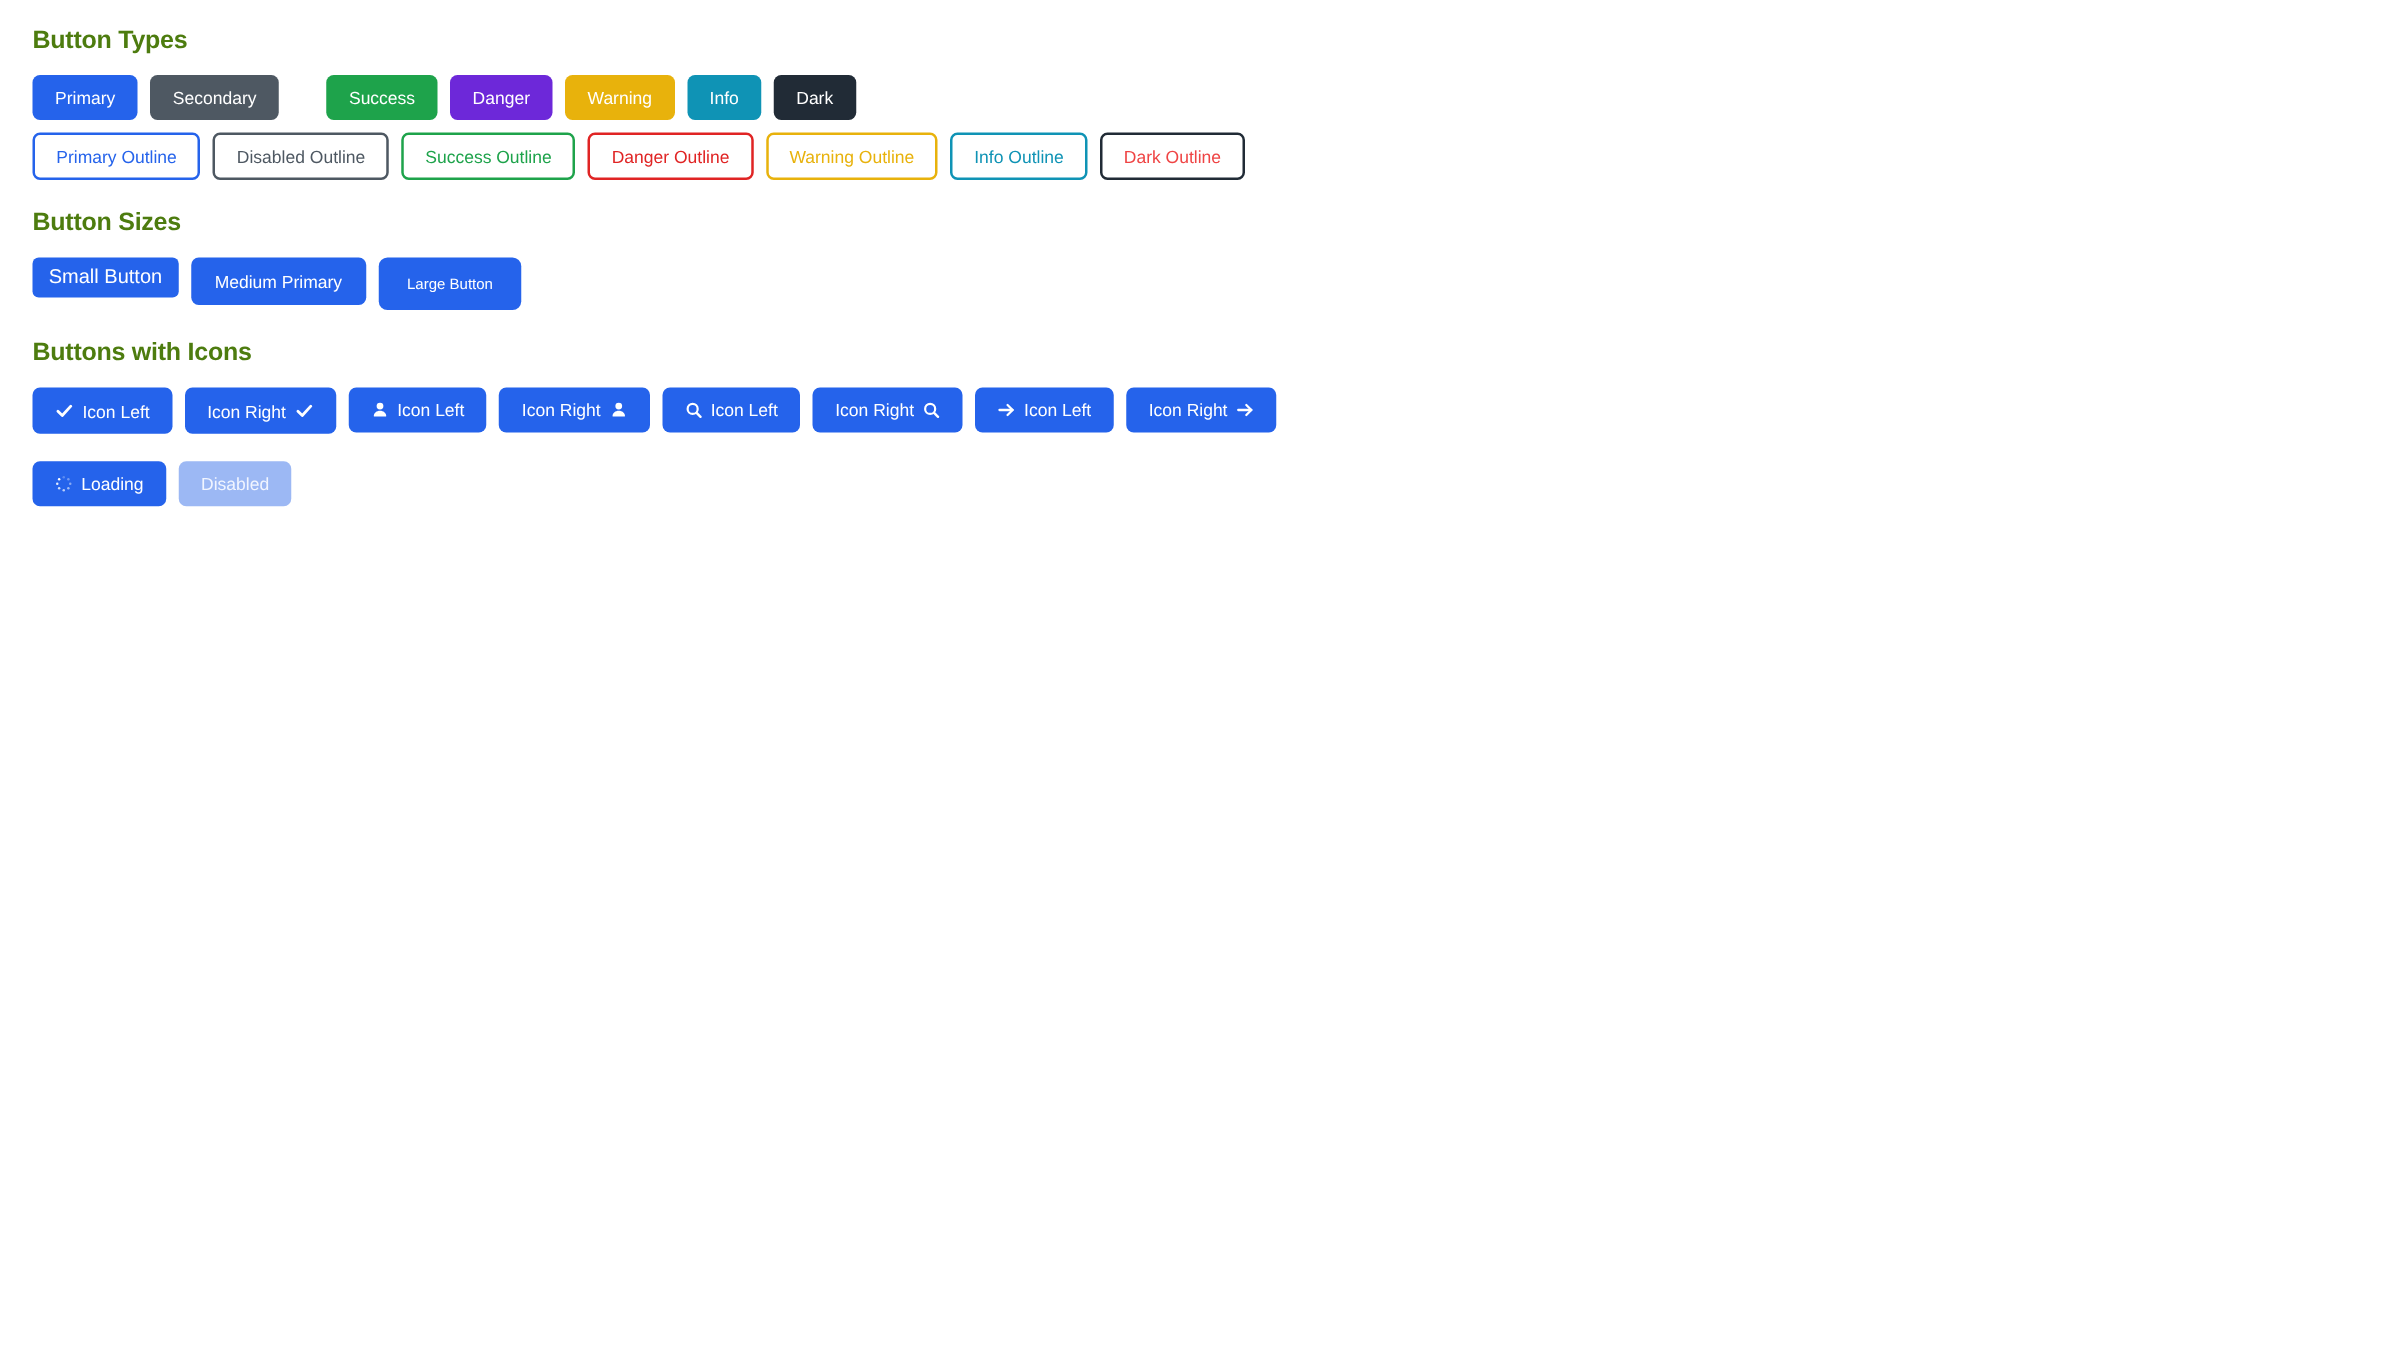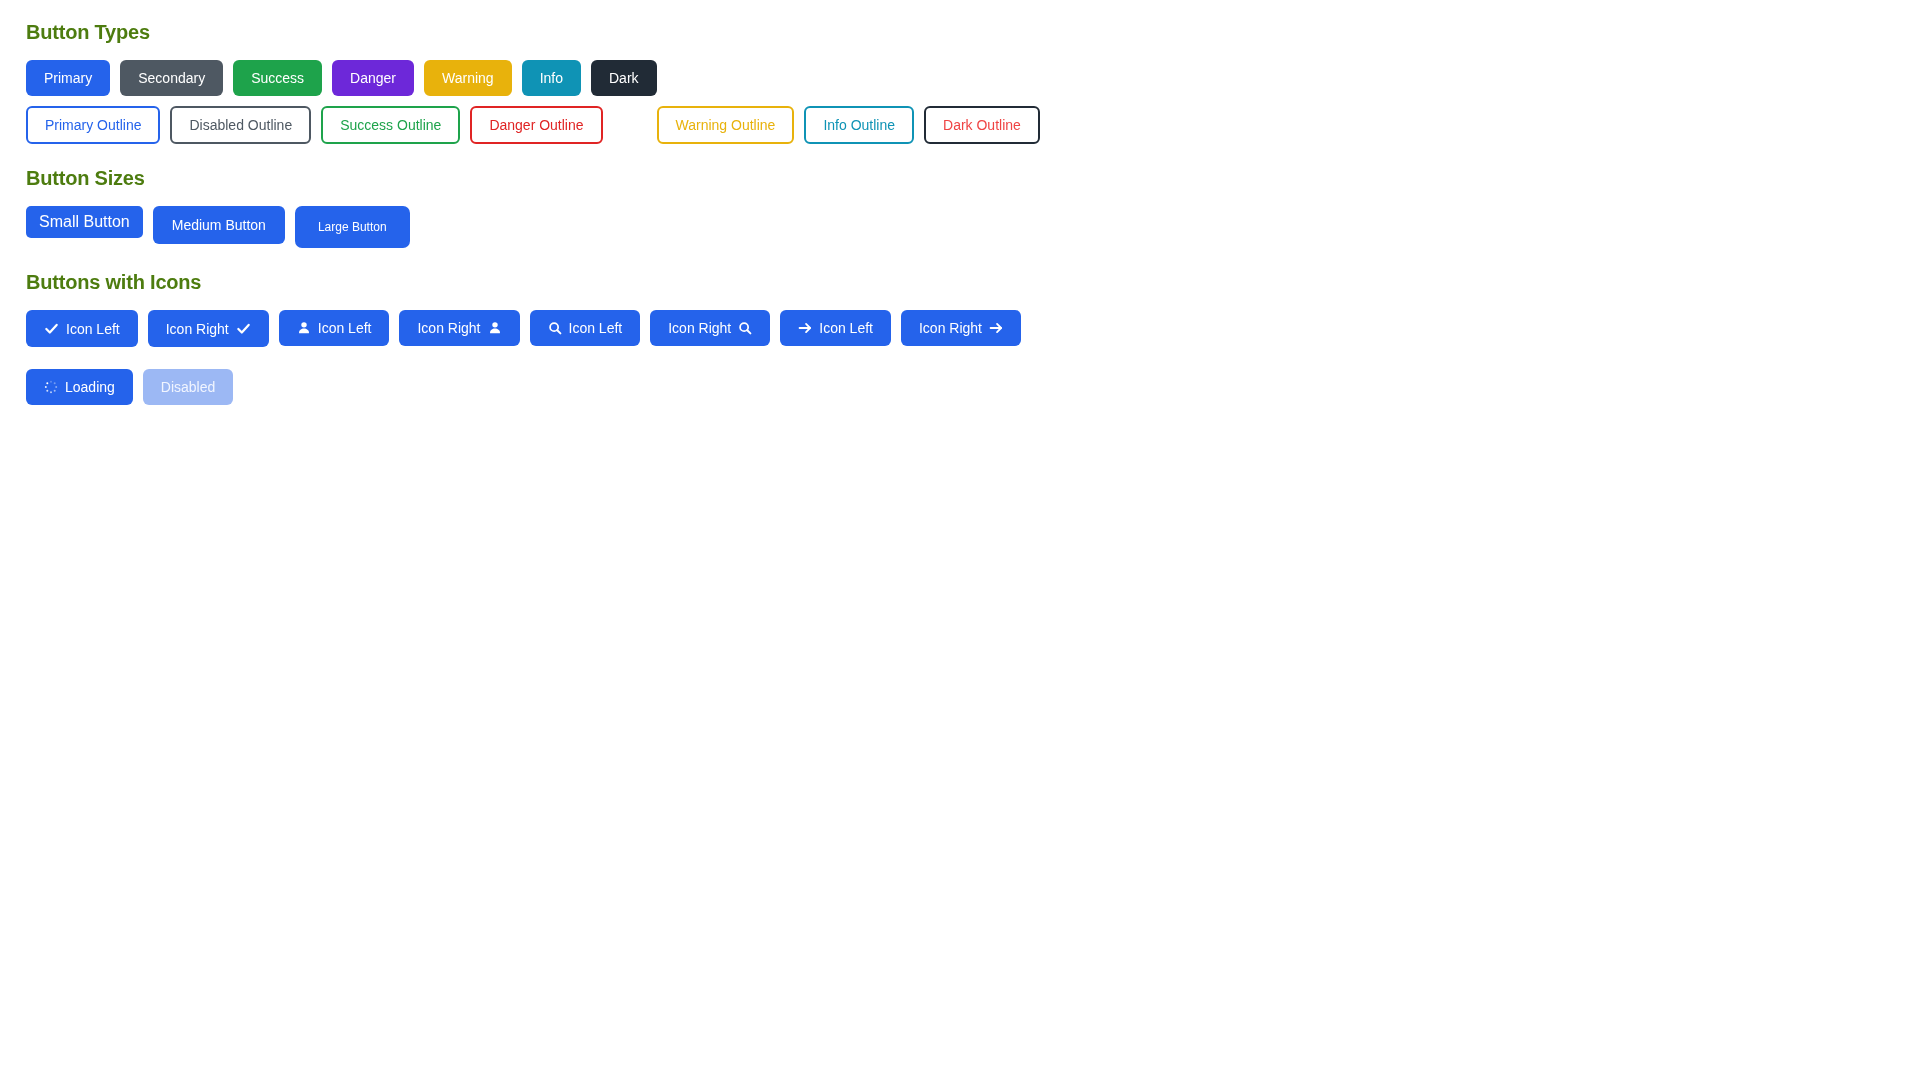--- a/index.html
+++ b/index.html
@@ -47,38 +47,38 @@
     padding: 11px 18px;
     cursor: pointer;
     white-space: nowrap;
     color: #ffffff;
     text-decoration: none;
   }
 
   
   .btn-primary   { background: #2563eb; }
   .btn-secondary { background: #4e5862; }
-  .btn-success   { background: #1ea34b; }
+  .btn-success   { background: #1ea34b; margin-left: 28px; }
   .btn-danger    { background: #6d28d9; }
   .btn-warning   { background: #e8b20c; }
   .btn-info      { background: #0f93b5; }
   .btn-dark      { background: #212b36; }
 
   
   .btn-outline {
     background: #ffffff;
     border-width: 2px;
     border-style: solid;
     padding: 10px 17px;
   }
   .o-primary   { border-color: #2563eb; color: #2563eb; }
   .o-secondary { border-color: #4e5862; color: #4e5862; }
   .o-success   { border-color: #1ea34b; color: #1ea34b; }
   .o-danger    { border-color: #e02424; color: #e02424; }
-  .o-warning   { border-color: #e8b20c; color: #e8b20c; margin-left: 44px; }
+  .o-warning   { border-color: #e8b20c; color: #e8b20c; }
   .o-info      { border-color: #0f93b5; color: #0f93b5; }
   .o-dark      { border-color: #212b36; color: #ef4444; }
 
   
   .btn-sm { font-size: 16px; padding: 8px 13px; border-radius: 5px; }
   .btn-md { font-size: 14px; padding: 12px 19px; border-radius: 6px; }
   .btn-lg { font-size: 12px; padding: 15px 23px; border-radius: 7px; }
 
   
   .btn-disabled {
@@ -138,21 +138,21 @@
       <button class="btn btn-outline o-info">Info Outline</button>
       <button class="btn btn-outline o-dark">Dark Outline</button>
     </div>
   </section>
 
   <section class="section">
     <h2 class="section-title">Button Sizes</h2>
 
     <div class="btn-row last">
       <button class="btn btn-primary btn-sm">Small Button</button>
-      <button class="btn btn-primary btn-md">Medium Button</button>
+      <button class="btn btn-primary btn-md">Medium Primary</button>
       <button class="btn btn-primary btn-lg">Large Button</button>
     </div>
   </section>
 
   <section class="section">
     <h2 class="section-title">Buttons with Icons</h2>
 
     <div class="btn-row last">
 
       <button class="btn btn-primary">

